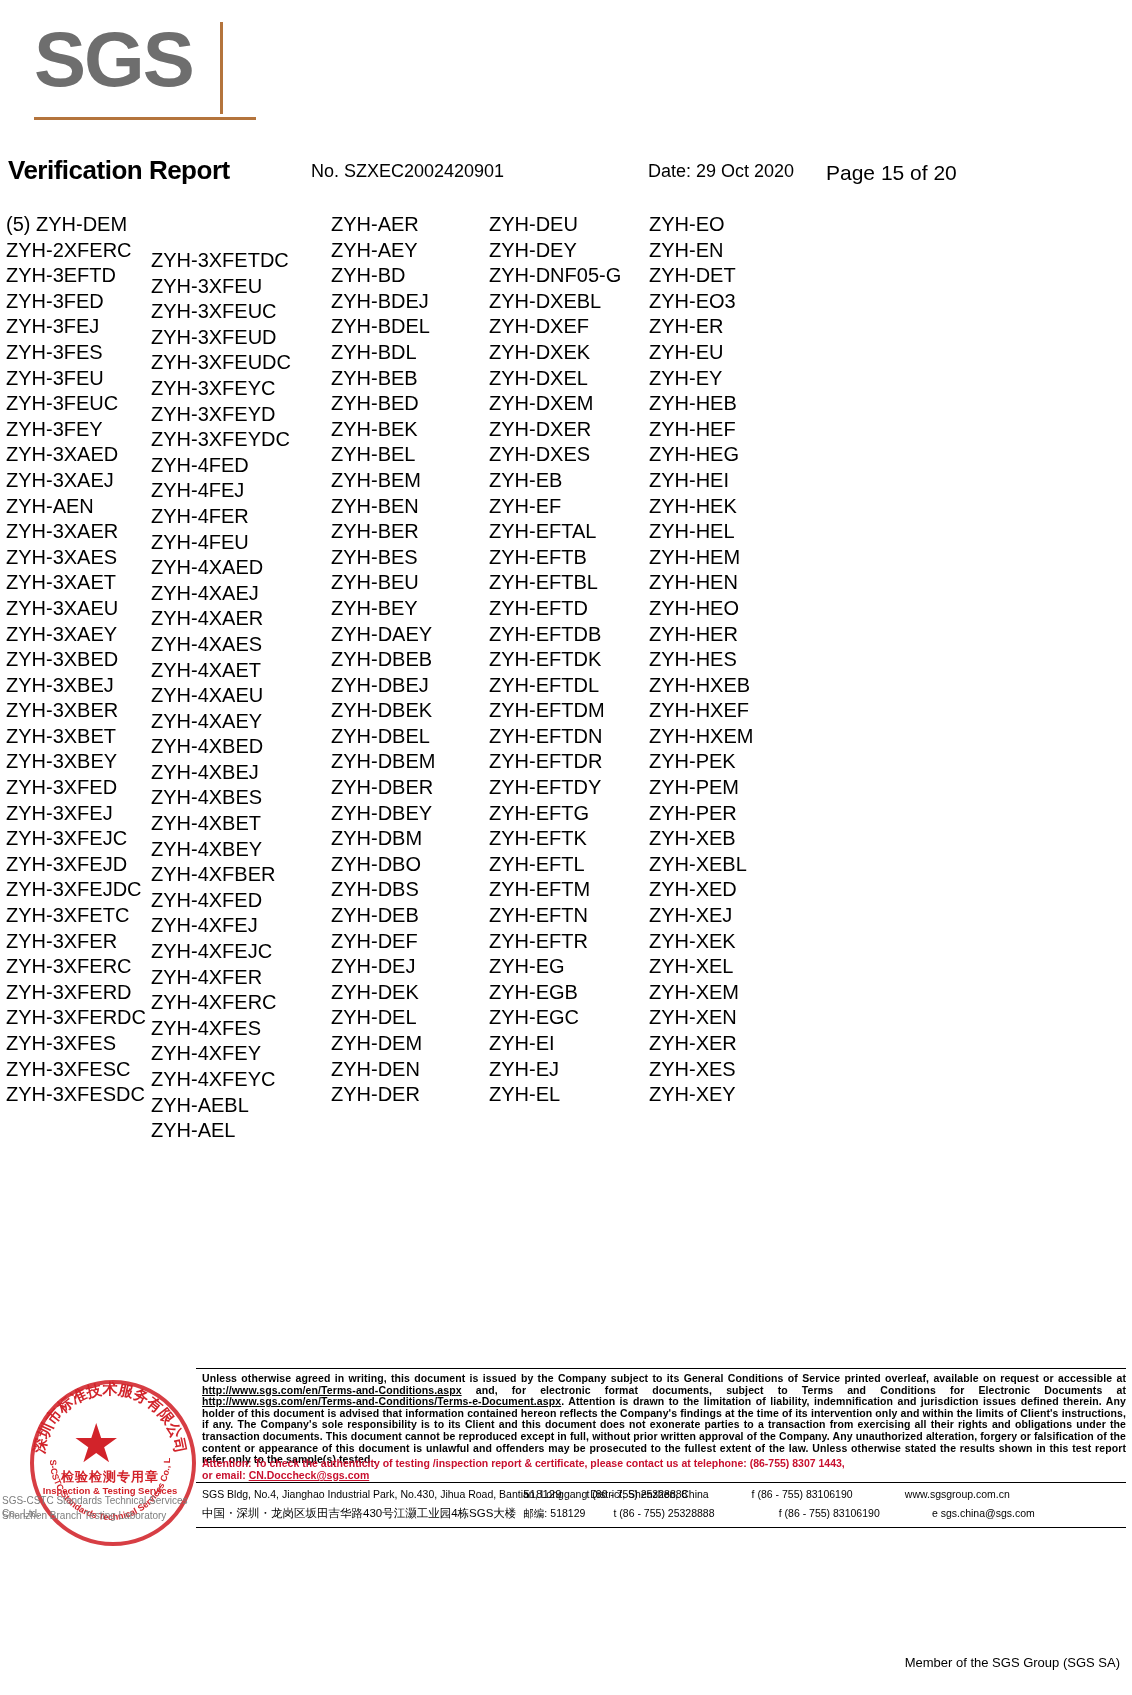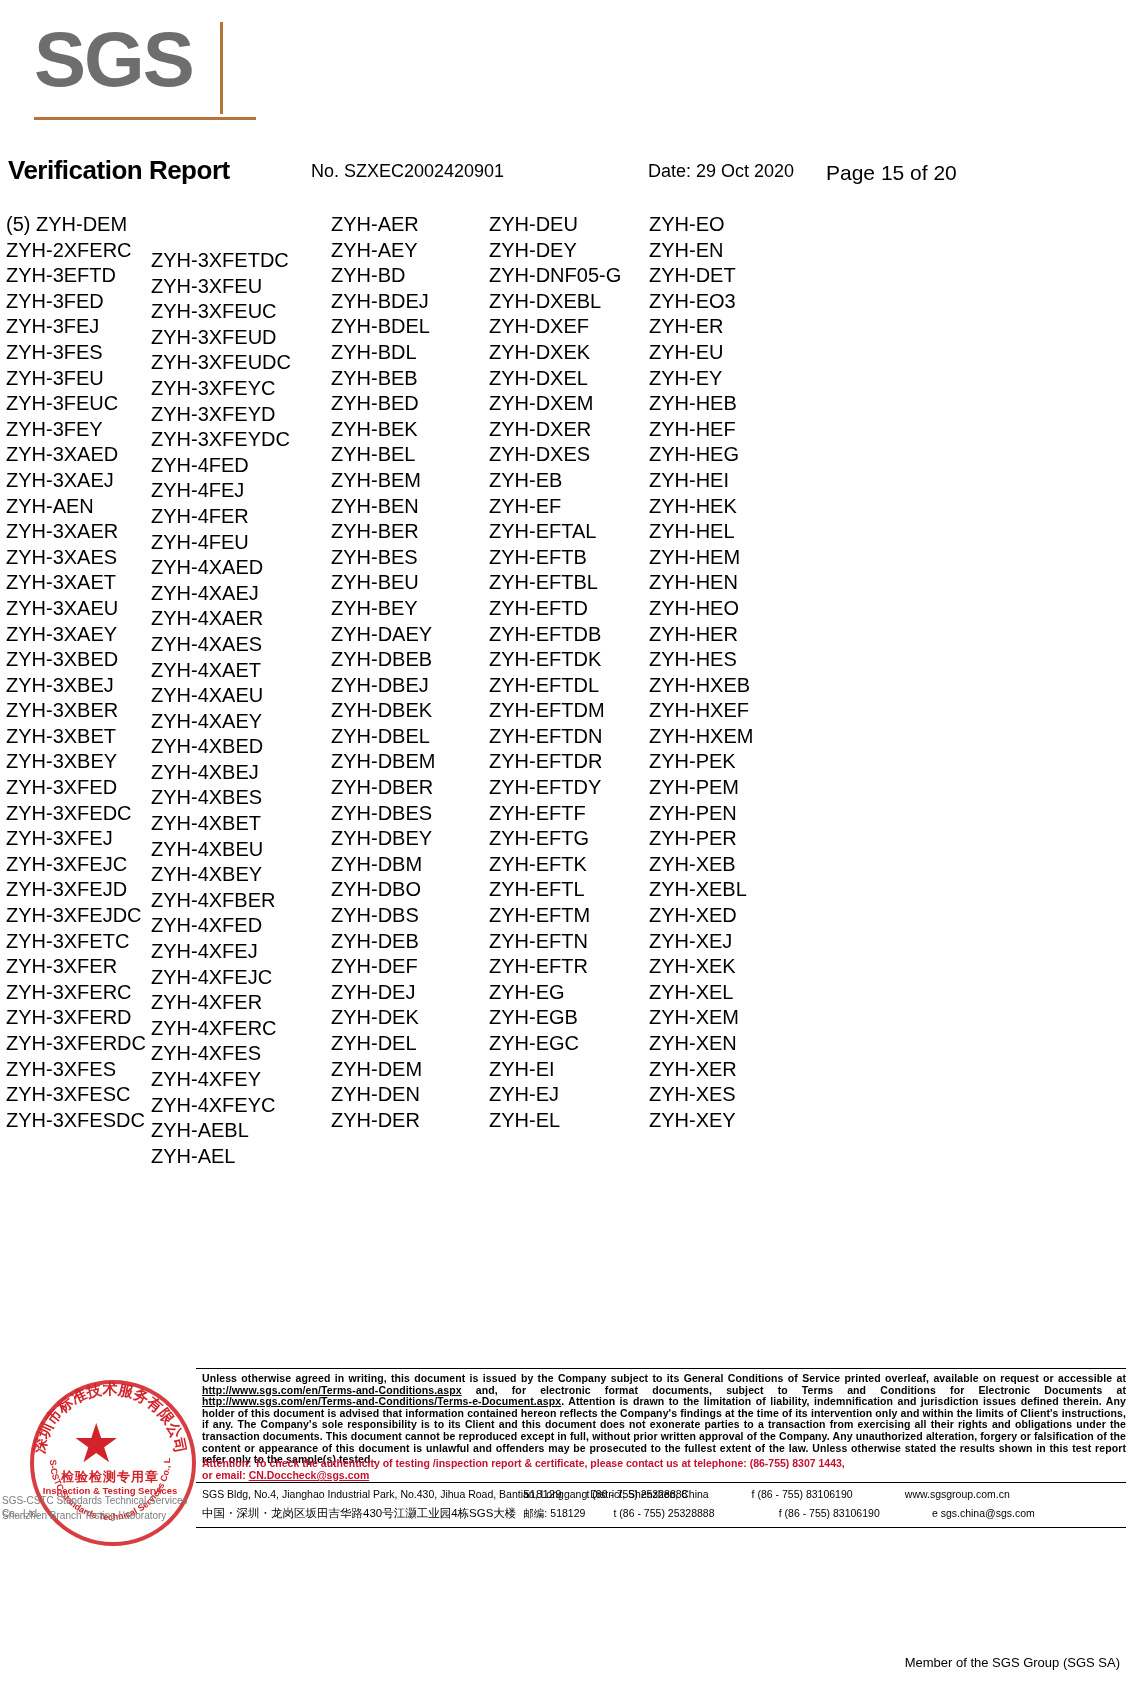--- a/index.html
+++ b/index.html
@@ -300,21 +300,20 @@
       <div class="code-row"><span class="code-cell c0">ZYH-3XAES</span><span class="code-cell c1">ZYH-4XAEJ</span><span class="code-cell c2">ZYH-BES</span><span class="code-cell c3">ZYH-EFTB</span><span class="code-cell c4">ZYH-HEM</span></div>
       <div class="code-row"><span class="code-cell c0">ZYH-3XAET</span><span class="code-cell c1">ZYH-4XAER</span><span class="code-cell c2">ZYH-BEU</span><span class="code-cell c3">ZYH-EFTBL</span><span class="code-cell c4">ZYH-HEN</span></div>
       <div class="code-row"><span class="code-cell c0">ZYH-3XAEU</span><span class="code-cell c1">ZYH-4XAES</span><span class="code-cell c2">ZYH-BEY</span><span class="code-cell c3">ZYH-EFTD</span><span class="code-cell c4">ZYH-HEO</span></div>
       <div class="code-row"><span class="code-cell c0">ZYH-3XAEY</span><span class="code-cell c1">ZYH-4XAET</span><span class="code-cell c2">ZYH-DAEY</span><span class="code-cell c3">ZYH-EFTDB</span><span class="code-cell c4">ZYH-HER</span></div>
       <div class="code-row"><span class="code-cell c0">ZYH-3XBED</span><span class="code-cell c1">ZYH-4XAEU</span><span class="code-cell c2">ZYH-DBEB</span><span class="code-cell c3">ZYH-EFTDK</span><span class="code-cell c4">ZYH-HES</span></div>
       <div class="code-row"><span class="code-cell c0">ZYH-3XBEJ</span><span class="code-cell c1">ZYH-4XAEY</span><span class="code-cell c2">ZYH-DBEJ</span><span class="code-cell c3">ZYH-EFTDL</span><span class="code-cell c4">ZYH-HXEB</span></div>
       <div class="code-row"><span class="code-cell c0">ZYH-3XBER</span><span class="code-cell c1">ZYH-4XBED</span><span class="code-cell c2">ZYH-DBEK</span><span class="code-cell c3">ZYH-EFTDM</span><span class="code-cell c4">ZYH-HXEF</span></div>
       <div class="code-row"><span class="code-cell c0">ZYH-3XBET</span><span class="code-cell c1">ZYH-4XBEJ</span><span class="code-cell c2">ZYH-DBEL</span><span class="code-cell c3">ZYH-EFTDN</span><span class="code-cell c4">ZYH-HXEM</span></div>
       <div class="code-row"><span class="code-cell c0">ZYH-3XBEY</span><span class="code-cell c1">ZYH-4XBES</span><span class="code-cell c2">ZYH-DBEM</span><span class="code-cell c3">ZYH-EFTDR</span><span class="code-cell c4">ZYH-PEK</span></div>
       <div class="code-row"><span class="code-cell c0">ZYH-3XFED</span><span class="code-cell c1">ZYH-4XBET</span><span class="code-cell c2">ZYH-DBER</span><span class="code-cell c3">ZYH-EFTDY</span><span class="code-cell c4">ZYH-PEM</span></div>
-      <div class="code-row"><span class="code-cell c0">ZYH-3XFEDC</span><span class="code-cell c1">ZYH-4XBEU</span><span class="code-cell c2">ZYH-DBES</span><span class="code-cell c3">ZYH-EFTF</span><span class="code-cell c4">ZYH-PEN</span></div>
       <div class="code-row"><span class="code-cell c0">ZYH-3XFEJ</span><span class="code-cell c1">ZYH-4XBEY</span><span class="code-cell c2">ZYH-DBEY</span><span class="code-cell c3">ZYH-EFTG</span><span class="code-cell c4">ZYH-PER</span></div>
       <div class="code-row"><span class="code-cell c0">ZYH-3XFEJC</span><span class="code-cell c1">ZYH-4XFBER</span><span class="code-cell c2">ZYH-DBM</span><span class="code-cell c3">ZYH-EFTK</span><span class="code-cell c4">ZYH-XEB</span></div>
       <div class="code-row"><span class="code-cell c0">ZYH-3XFEJD</span><span class="code-cell c1">ZYH-4XFED</span><span class="code-cell c2">ZYH-DBO</span><span class="code-cell c3">ZYH-EFTL</span><span class="code-cell c4">ZYH-XEBL</span></div>
       <div class="code-row"><span class="code-cell c0">ZYH-3XFEJDC</span><span class="code-cell c1">ZYH-4XFEJ</span><span class="code-cell c2">ZYH-DBS</span><span class="code-cell c3">ZYH-EFTM</span><span class="code-cell c4">ZYH-XED</span></div>
       <div class="code-row"><span class="code-cell c0">ZYH-3XFETC</span><span class="code-cell c1">ZYH-4XFEJC</span><span class="code-cell c2">ZYH-DEB</span><span class="code-cell c3">ZYH-EFTN</span><span class="code-cell c4">ZYH-XEJ</span></div>
       <div class="code-row"><span class="code-cell c0">ZYH-3XFER</span><span class="code-cell c1">ZYH-4XFER</span><span class="code-cell c2">ZYH-DEF</span><span class="code-cell c3">ZYH-EFTR</span><span class="code-cell c4">ZYH-XEK</span></div>
       <div class="code-row"><span class="code-cell c0">ZYH-3XFERC</span><span class="code-cell c1">ZYH-4XFERC</span><span class="code-cell c2">ZYH-DEJ</span><span class="code-cell c3">ZYH-EG</span><span class="code-cell c4">ZYH-XEL</span></div>
       <div class="code-row"><span class="code-cell c0">ZYH-3XFERD</span><span class="code-cell c1">ZYH-4XFES</span><span class="code-cell c2">ZYH-DEK</span><span class="code-cell c3">ZYH-EGB</span><span class="code-cell c4">ZYH-XEM</span></div>
       <div class="code-row"><span class="code-cell c0">ZYH-3XFERDC</span><span class="code-cell c1">ZYH-4XFEY</span><span class="code-cell c2">ZYH-DEL</span><span class="code-cell c3">ZYH-EGC</span><span class="code-cell c4">ZYH-XEN</span></div>
       <div class="code-row"><span class="code-cell c0">ZYH-3XFES</span><span class="code-cell c1">ZYH-4XFEYC</span><span class="code-cell c2">ZYH-DEM</span><span class="code-cell c3">ZYH-EI</span><span class="code-cell c4">ZYH-XER</span></div>

